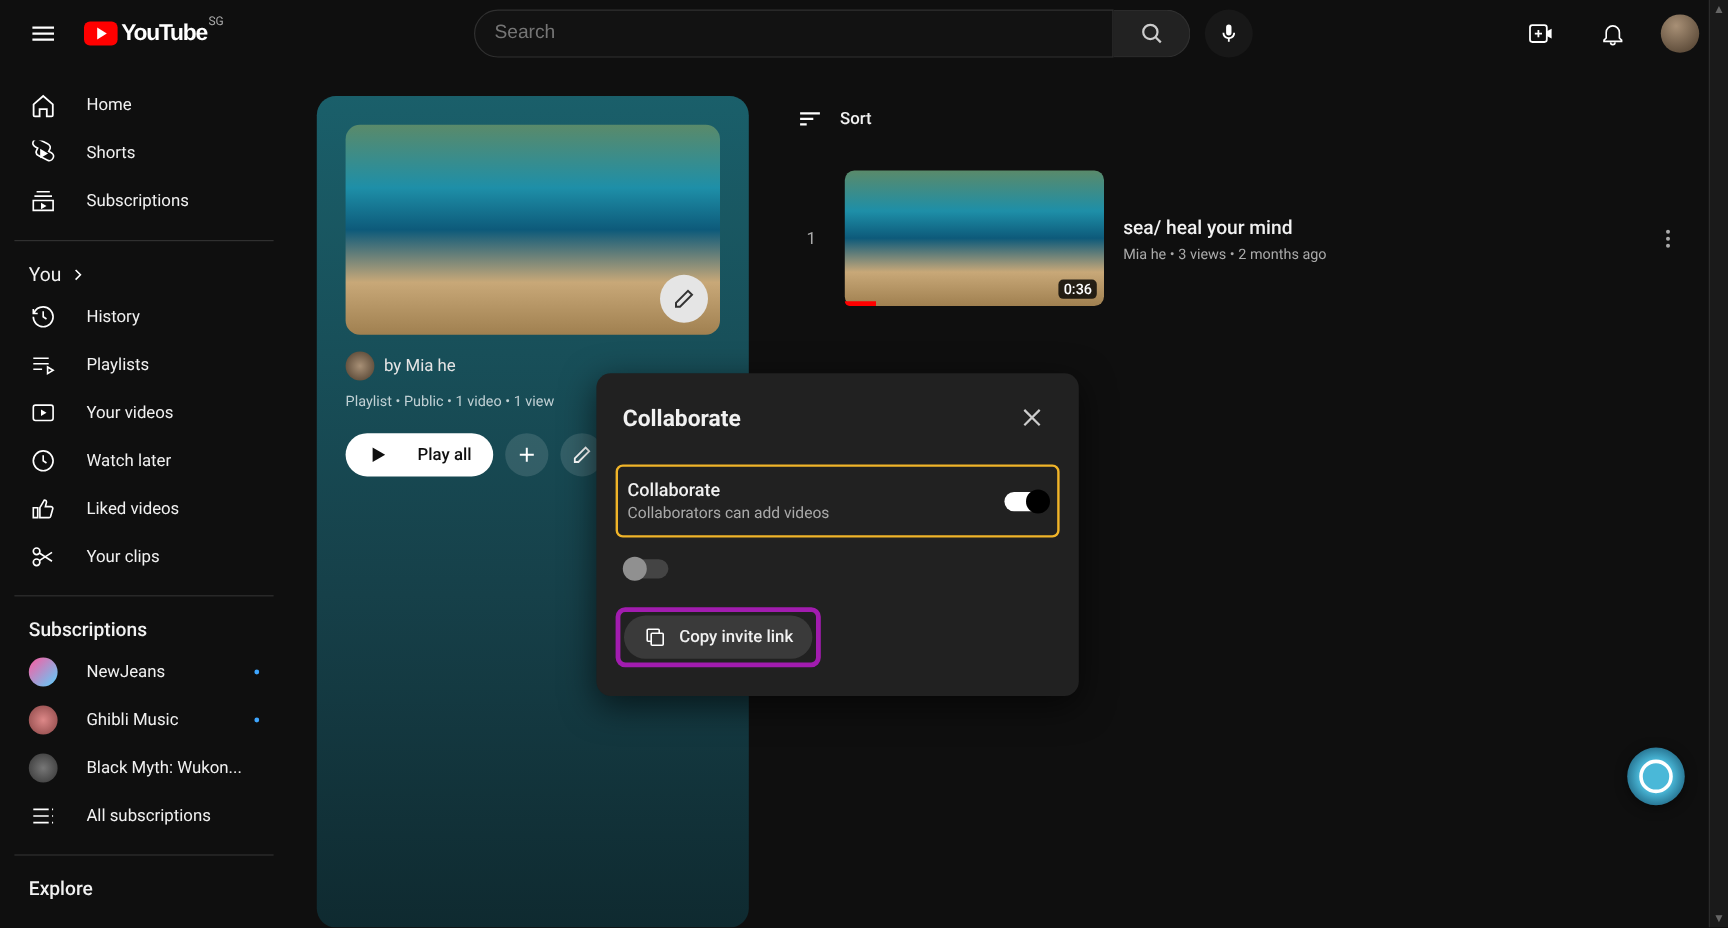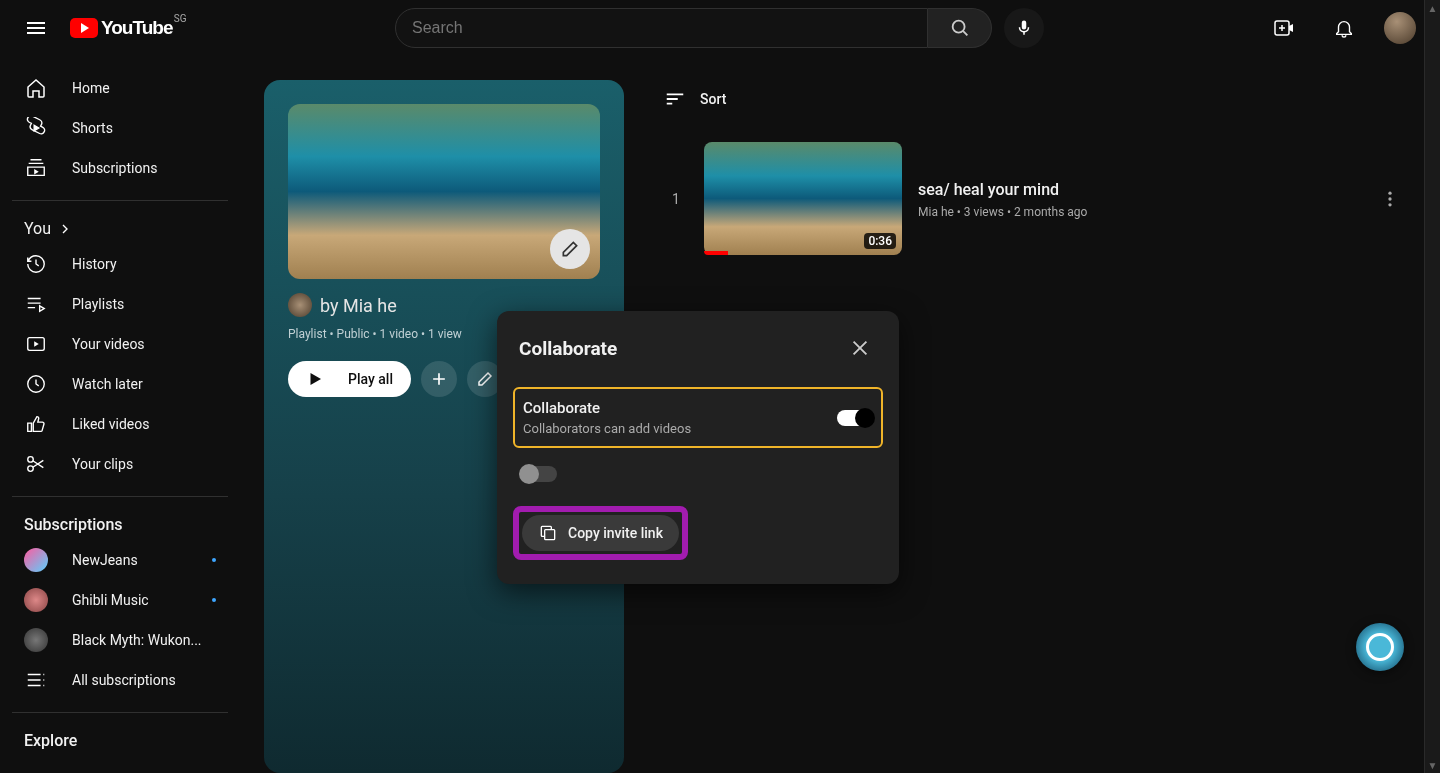--- a/index.html
+++ b/index.html
@@ -50,32 +50,32 @@
   .main { position:absolute; left:240px; top:56px; right:20px; bottom:0; display:flex; }
   .playlist-card {
     width:360px; margin:24px 0 0 24px; background:linear-gradient(180deg, #1a5f6a 0%, #164049 60%, #0f2a30 100%);
     border-radius:16px; padding:24px; flex-shrink:0; height:calc(100% - 24px);
   }
   .playlist-thumb { width:312px; height:175px; border-radius:12px; background:linear-gradient(180deg, #5a8a6a 0%, #1e8fa8 30%, #0d5a7a 50%, #c8a878 75%, #a08050 100%); position:relative; }
   .edit-thumb-btn { position:absolute; bottom:10px; right:10px; width:40px; height:40px; background:#e5e5e5; border-radius:50%; display:flex; align-items:center; justify-content:center; cursor:pointer; }
   .playlist-title { font-size:28px; font-weight:700; margin-top:20px; color:#fff; }
   .playlist-by { display:flex; align-items:center; gap:8px; margin-top:14px; }
   .by-avatar { width:24px; height:24px; border-radius:50%; background:radial-gradient(circle, #a89076, #4a3a2a); }
-  .by-text { font-size:18px; color:#e5e5e5; }
+  .by-text { font-size:14px; color:#e5e5e5; }
   .playlist-meta { font-size:12px; color:#c0d0d4; margin-top:10px; }
   .playlist-actions { display:flex; align-items:center; gap:10px; margin-top:20px; }
   .play-all-btn { height:36px; padding:0 18px; background:#fff; color:#0f0f0f; border-radius:18px; display:flex; align-items:center; gap:24px; font-size:14px; font-weight:500; cursor:pointer; }
   .round-btn { width:36px; height:36px; border-radius:50%; background:rgba(255,255,255,0.12); display:flex; align-items:center; justify-content:center; cursor:pointer; }
   
   .video-area { flex:1; padding: 24px 0 0 40px; }
   .sort-row { display:flex; align-items:center; gap:14px; padding:8px 0 24px; cursor:pointer;}
   .sort-label { font-size:14px; font-weight:500; }
   .video-row { display:flex; align-items:center; gap:16px; padding: 8px 0; border-bottom: 0 solid #303030; }
   .video-index { width:24px; text-align:center; color:#aaa; font-size:14px; }
-  .video-thumb { width:198px; height:113px; border-radius:8px; background:linear-gradient(180deg, #5a8a6a 0%, #1e8fa8 30%, #0d5a7a 50%, #c8a878 75%, #a08050 100%); position:relative; }
+  .video-thumb { width:216px; height:113px; border-radius:8px; background:linear-gradient(180deg, #5a8a6a 0%, #1e8fa8 30%, #0d5a7a 50%, #c8a878 75%, #a08050 100%); position:relative; }
   .video-duration { position:absolute; bottom:6px; right:6px; background:rgba(0,0,0,0.8); color:#fff; font-size:12px; padding:1px 4px; border-radius:4px; font-weight:500; }
   .video-progress { position:absolute; bottom:0; left:0; height:4px; width:12%; background:#ff0000; border-radius:0 0 0 8px;}
   .video-info { flex:1; padding-top:2px;}
   .video-title { font-size:16px; font-weight:500; color:#f1f1f1; }
   .video-meta { font-size:12px; color:#aaa; margin-top:6px; }
   .video-menu { width:40px; text-align:center; color:#aaa; cursor:pointer; }
   
   .dialog-overlay { position:absolute; left:497px; top:311px; width:402px; background:#212121; border-radius:12px; box-shadow:0 8px 28px rgba(0,0,0,0.6); padding: 20px 0 24px; }
   .dialog-header { display:flex; align-items:center; justify-content:space-between; padding:0 22px 14px; }
   .dialog-title { font-size:19px; font-weight:700; color:#f1f1f1; }
@@ -84,21 +84,21 @@
   .highlight-row { border:2px solid #f0b429; }
   .setting-text { display:flex; flex-direction:column; gap:4px; }
   .setting-label { font-size:15px; color:#f1f1f1; font-weight:500;}
   .setting-sub { font-size:13px; color:#aaa; }
   .setting-disabled .setting-label { color:#777; }
   .setting-disabled .setting-sub { color:#555; }
   .toggle { width:36px; height:16px; border-radius:10px; background:#444; position:relative; cursor:pointer; }
   .toggle-knob { width:20px; height:20px; border-radius:50%; background:#909090; position:absolute; top:-2px; left:-2px; }
   .toggle.on { background:#fff; }
   .toggle.on .toggle-knob { background:#000; left:auto; right:-2px; }
-  .copy-wrap { margin: 14px 16px 0; display:inline-block; border:6px solid #a21caf; border-radius:8px; padding:3px;}
+  .copy-wrap { margin: 14px 16px 0; display:inline-block; border:4px solid #a21caf; border-radius:8px; padding:3px;}
   .copy-btn { height:36px; padding:0 16px; background:#3a3a3a; border-radius:18px; display:flex; align-items:center; gap:10px; cursor:pointer; }
   .copy-label { font-size:14px; font-weight:500; color:#f1f1f1; }
   
   .float-widget { position:absolute; right:36px; bottom:102px; width:48px; height:48px; border-radius:50%; background:radial-gradient(circle, #4ab8d8 40%, #2a7a98 70%); box-shadow:0 2px 10px rgba(0,0,0,0.5); display:flex; align-items:center; justify-content:center; cursor:pointer; }
   .float-widget::after { content:''; width:22px; height:22px; border:3px solid #fff; border-radius:50%; }
   
   .page-scrollbar { position:absolute; right:0; top:0; width:16px; height:100%; background:#1a1a1a; border-left:1px solid #2a2a2a; }
   .page-scrollbar-up, .page-scrollbar-down { height:16px; display:flex; align-items:center; justify-content:center; color:#666; font-size:10px; cursor:pointer;}
   .page-scrollbar-track { height:calc(100% - 32px); position:relative; }
   svg { display:block; }

